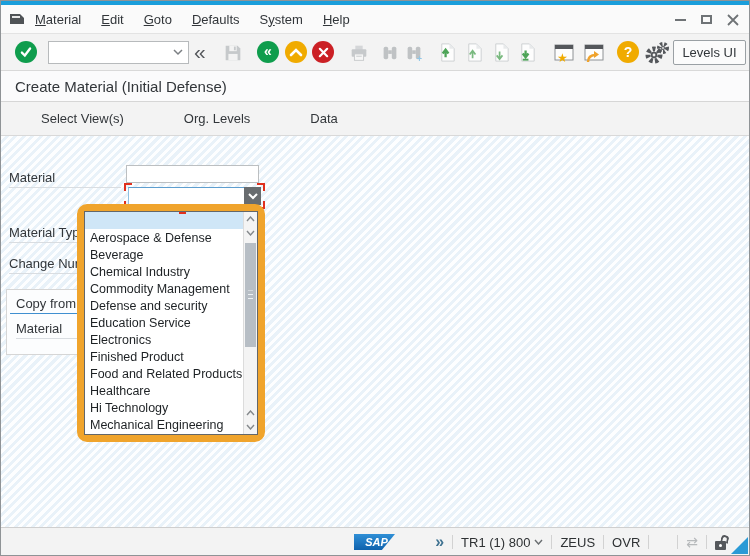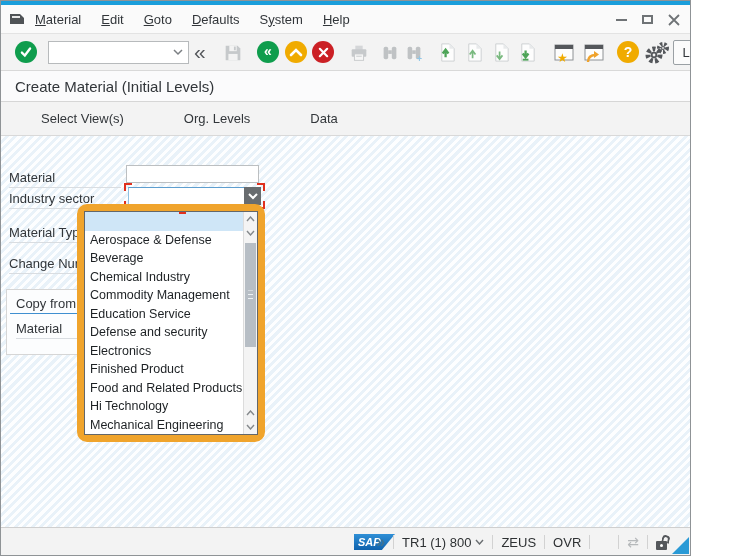--- a/index.html
+++ b/index.html
@@ -1,18 +1,18 @@
 <!DOCTYPE html>
 <html><head>
 <meta charset="utf-8">
 <style>
   html,body{margin:0;padding:0;background:#fff;}
   *{box-sizing:border-box;}
   .window{
-    position:relative;width:691px;height:556px;overflow:hidden;
+    position:relative;width:750px;height:556px;overflow:hidden;
     border:1px solid #8f9396;background:#c4b5fd;
     font-family:"Liberation Sans",sans-serif;color:#32363a;
   }
   
   .topstrip{position:absolute;left:0;top:0;right:0;height:4px;background:#1a9edb;}
   
   .menubar{position:absolute;left:0;top:4px;right:0;height:29px;background:#fafafa;
     border-bottom:1px solid #e3e3e3;display:flex;align-items:center;}
   .appicon{margin-left:8px;display:flex;align-items:center;}
   .menuitem{font-size:13px;padding:0 10px;cursor:default;white-space:nowrap;}
@@ -87,21 +87,21 @@
     border-left:1px solid #dcdcdc;cursor:pointer;}
   .sb-arrow{position:absolute;left:0;width:13px;height:12px;display:flex;align-items:center;
     justify-content:center;cursor:pointer;}
   .sb-thumb{position:absolute;left:1px;right:1px;top:31px;height:104px;background:#b7bec5;cursor:grab;}
   .sb-thumb::after{content:"";position:absolute;left:3px;right:3px;top:50%;height:9px;
     transform:translateY(-50%);
     background:repeating-linear-gradient(180deg,#eef2f5 0 1px,transparent 1px 4px);}
   .red-dash{position:absolute;top:0;width:7px;height:2px;background:#e0301e;}
   
   .statusbar{position:absolute;left:0;right:0;bottom:0;height:28px;background:#f3f3f3;
-    border-top:1px solid #cfcfcf;}
+    border-top:1px solid #cfcfcf;text-align:center;}
   .saplogo{position:absolute;left:353px;top:6px;width:41px;height:16px;
     background:linear-gradient(180deg,#2f8fd6,#0f62ad);
     clip-path:polygon(0 0,100% 0,68% 100%,0 100%);
     color:#fff;font-size:11px;font-weight:bold;font-style:italic;line-height:16px;padding-left:4px;}
   .sb-right{position:absolute;right:20px;top:0;height:28px;display:flex;align-items:center;gap:8px;}
   .sb-sep{width:1px;height:14px;background:#d2d2d2;}
   .sb-text{font-size:13px;color:#2e3133;white-space:nowrap;display:flex;align-items:center;gap:4px;cursor:default;}
   .sb-expand{font-size:16px;font-weight:bold;color:#3f7291;cursor:pointer;line-height:1;}
   .sb-sync{font-size:14px;color:#b6b9bb;}
   .lock{position:relative;width:14px;height:16px;}
@@ -260,37 +260,36 @@
           <circle cx="10" cy="14" r="1.4" fill="#f3f3f3"></circle>
           <circle cx="19" cy="7" r="4" fill="none" stroke="#54575b" stroke-width="4" stroke-dasharray="2.2 1.7"></circle>
           <circle cx="19" cy="7" r="2" fill="#54575b"></circle>
           <circle cx="19" cy="7" r="0.9" fill="#f3f3f3"></circle>
         </svg>
     </span>
     <div class="liquidui">Levels UI</div>
   </div>
 
   <div class="titlerow">
-    <span>Create Material (Initial Levels)</span>
+    <span>Create Material (Initial Defense)</span>
   </div>
 
   <div class="appbar">
     <span class="appbtn">Select View(s)</span>
     <span class="appbtn">Org. Levels</span>
     <span class="appbtn">Data</span>
   </div>
 
   <div class="content"></div>
 
   <span class="flabel" style="left:8px;top:169px;">Material</span>
   <div class="finput" style="left:125px;top:164px;width:133px;height:18px;">
     <input value="" style="">
   </div>
 
-  <span class="flabel" style="left:8px;top:190px;">Industry sector</span>
   <div class="focusbox">
     <div class="fb-input">
       <input value="" style="">
     </div>
     <div class="fb-btn">
       <svg width="10" height="7" viewBox="0 0 10 7">
           <path d="M1 1 l4 4 4-4" stroke="#fff" stroke-width="2" fill="none"></path>
         </svg>
     </div>
     <span class="fc tl"></span>
@@ -332,25 +331,26 @@
           <svg width="9" height="6" viewBox="0 0 9 6">
               <path d="M1 1 l3.5 4 3.5-4" stroke="#85898c" stroke-width="1.4" fill="none"></path>
             </svg>
         </span>
       </div>
     <div class="dd-item dd-selected"></div>
         <div class="dd-item">Aerospace &amp; Defense</div>
         <div class="dd-item">Beverage</div>
         <div class="dd-item">Chemical Industry</div>
         <div class="dd-item">Commodity Management</div>
+        <div class="dd-item">Defense and security</div>
         <div class="dd-item">Education Service</div>
-        <div class="dd-item">Defense and security</div>
         <div class="dd-item">Electronics</div>
         <div class="dd-item">Finished Product</div>
         <div class="dd-item">Food and Related Products</div>
+        <div class="dd-item">Healthcare</div>
         <div class="dd-item">Hi Technology</div>
         <div class="dd-item">Mechanical Engineering</div>
       </div>
   </div>
 
   <div class="statusbar">
     <div class="saplogo">SAP</div>
     <div class="sb-right">
       <span class="sb-expand">»</span>
       <span class="sb-sep"></span>

